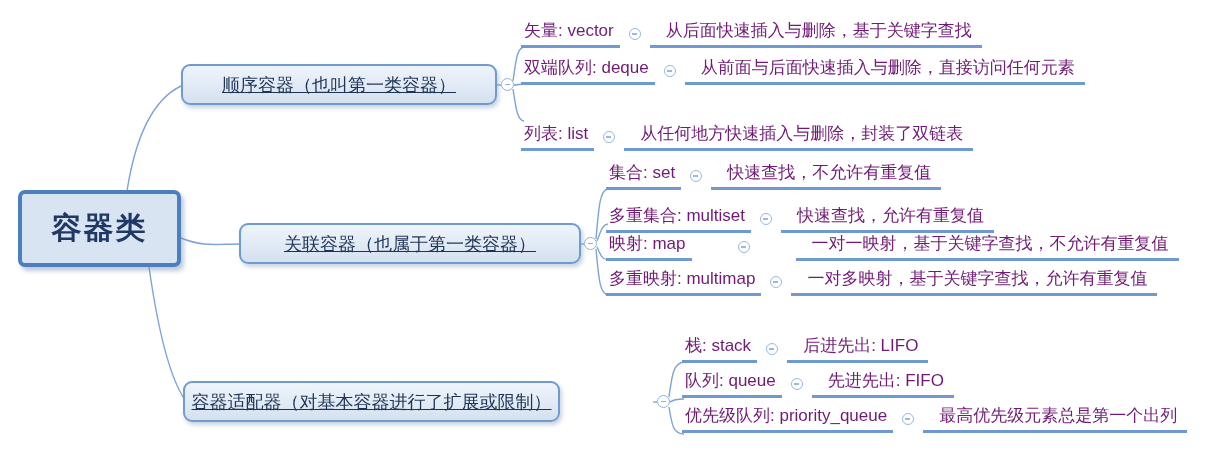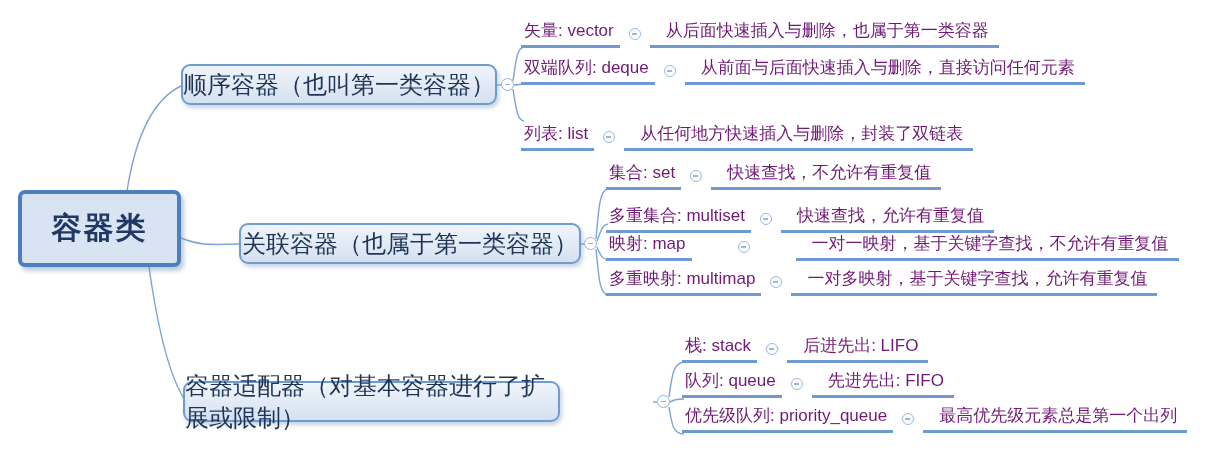--- a/index.html
+++ b/index.html
@@ -27,21 +27,21 @@
   }
 
   
   .branch-node{
     position:absolute;box-sizing:border-box;height:41px;
     background:linear-gradient(#eff4fb,#d5e1f0);
     border:2px solid #6f9bd1;
     border-radius:9px;
     box-shadow:2px 3px 4px rgba(120,145,180,.40);
     display:flex;align-items:center;justify-content:center;
-    font-size:24px;color:#1e3456;
+    font-size:18px;color:#1e3456;text-decoration:underline;
   }
   .branch-1{left:181px;top:64px;width:316px;}
   .branch-2{left:239px;top:223px;width:342px;}
   .branch-3{left:183px;top:381px;width:377px;}
 
   
   .collapse{
     position:absolute;width:13px;height:13px;box-sizing:border-box;
     border:1.5px solid #8fb3de;border-radius:50%;background:#ffffff;
   }
@@ -130,21 +130,21 @@
   <div class="collapse collapse-b2"></div>
 
   <div class="branch-node branch-3">
     <span>容器适配器（对基本容器进行了扩展或限制）</span>
   </div>
   <div class="collapse collapse-b3"></div>
 
   <div class="leaf-row l-1-0">
     <span class="t-label">矢量: vector</span>
     <span class="collapse-inline"></span>
-    <span class="t-desc">从后面快速插入与删除，也属于第一类容器</span>
+    <span class="t-desc">从后面快速插入与删除，基于关键字查找</span>
   </div>
   <div class="leaf-row l-1-1">
     <span class="t-label">双端队列: deque</span>
     <span class="collapse-inline"></span>
     <span class="t-desc">从前面与后面快速插入与删除，直接访问任何元素</span>
   </div>
   <div class="leaf-row l-1-2">
     <span class="t-label">列表: list</span>
     <span class="collapse-inline"></span>
     <span class="t-desc">从任何地方快速插入与删除，封装了双链表</span>

